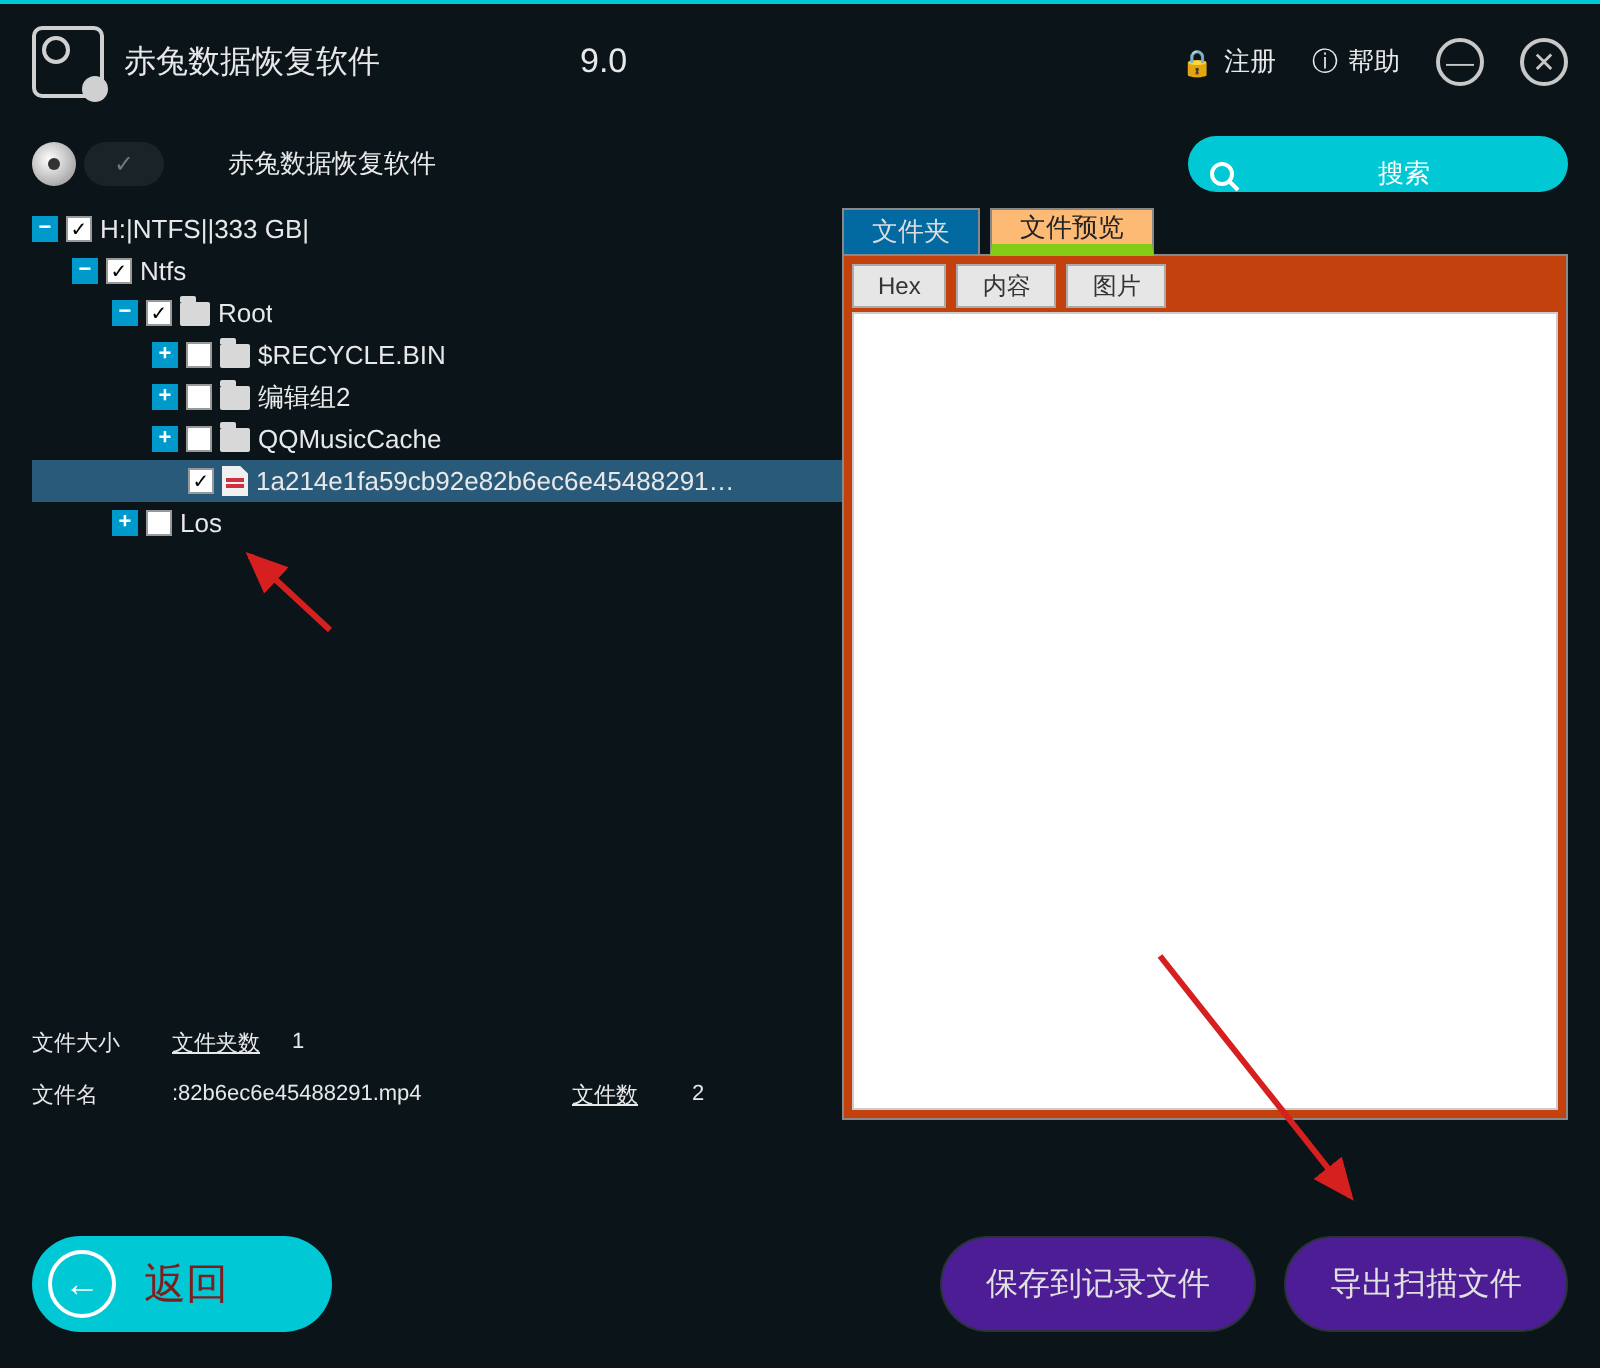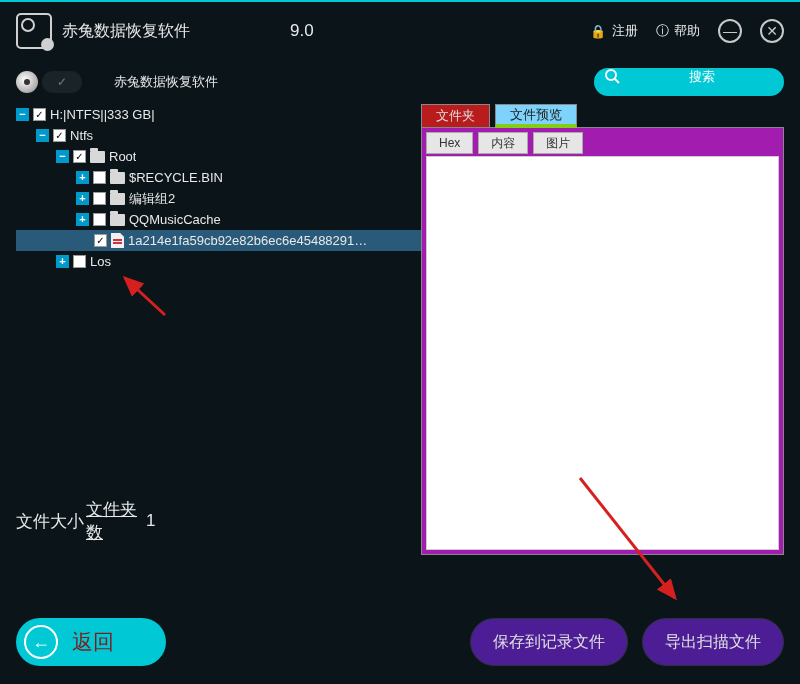--- a/index.html
+++ b/index.html
@@ -16,21 +16,21 @@
 .hdr-link { display: flex; align-items: center; gap: 5px; font-size: 13px; cursor: pointer; }
 .icon-circ { width: 24px; height: 24px; border: 2px solid #c8c8c8; border-radius: 50%; display: flex; align-items: center; justify-content: center; cursor: pointer; font-size: 14px; color: #c8c8c8; }
 
 
 .toolbar { height: 44px; display: flex; align-items: center; padding: 0 16px; gap: 12px; }
 .disc-toggle { display: flex; align-items: center; gap: 4px; }
 .disc { width: 22px; height: 22px; border-radius: 50%; background: radial-gradient(circle at 40% 40%, #fff, #888); position: relative; }
 .disc::after { content: ""; position: absolute; width: 6px; height: 6px; background: #333; border-radius: 50%; left: 8px; top: 8px; }
 .pill-dark { width: 40px; height: 22px; background: #1a2428; border-radius: 11px; display: flex; align-items: center; justify-content: center; color: #777; font-size: 12px; }
 .filter-label { font-size: 13px; margin-left: 20px; }
-.search-btn { margin-left: auto; width: 190px; height: 28px; background: #00c8d4; border-radius: 14px; display: flex; align-items: flex-start; cursor: pointer; }
+.search-btn { margin-left: auto; width: 190px; height: 28px; background: #00c8d4; border-radius: 14px; display: flex; align-items: flex-end; cursor: pointer; }
 .search-ico { width: 16px; height: 16px; margin-left: 10px; }
 .search-txt { color: #fff; font-size: 13px; margin: 0 auto; }
 
 
 .main { display: flex; padding: 0 16px; gap: 0; }
 
 
 .tree-panel { width: 405px; }
 .tree { font-size: 13px; }
 .tree-row { display: flex; align-items: center; height: 21px; gap: 4px; padding-left: 0; }
@@ -42,32 +42,32 @@
 .file-ico::after { content: ""; position: absolute; left: 2px; right: 2px; top: 6px; height: 2px; background: #d03040; box-shadow: 0 3px 0 #d03040; }
 .tree-lbl { white-space: nowrap; overflow: hidden; text-overflow: ellipsis; }
 .ind1 { padding-left: 20px; }
 .ind2 { padding-left: 40px; }
 .ind3 { padding-left: 60px; }
 .ind3b { padding-left: 78px; }
 .sel { background: #2a5a7a; }
 .sel .tree-lbl { max-width: 240px; }
 
 
-.info { margin-top: 236px; font-size: 17px; width: 405px; }
+.info { margin-top: 236px; font-size: 11px; width: 405px; }
 .info-row { display: flex; height: 26px; align-items: center; }
 .info-l1 { width: 70px; }
 .info-v1 { width: 200px; overflow: hidden; white-space: nowrap; }
 .info-l2 { width: 60px; text-decoration: underline; }
 
 
 .preview-panel { flex: 1; display: flex; flex-direction: column; }
 .tab-row { display: flex; gap: 5px; }
-.tab { height: 24px; padding: 0 14px; border: 1px solid #888; background: #b91c1c; color: #ddd; font-size: 13px; display: flex; align-items: center; cursor: pointer; }
-.tab.active { background: #7dd3fc; color: #222; border-bottom: 4px solid #84cc16; position: relative; z-index: 2; }
-.preview-box { flex: 1; background: #a21caf; border: 1px solid #888; margin-top: -1px; display: flex; flex-direction: column; min-height: 428px; }
+.tab { height: 24px; padding: 0 14px; border: 1px solid #888; background: #0369a1; color: #ddd; font-size: 13px; display: flex; align-items: center; cursor: pointer; }
+.tab.active { background: #fdba74; color: #222; border-bottom: 6px solid #84cc16; position: relative; z-index: 2; }
+.preview-box { flex: 1; background: #c2410c; border: 1px solid #888; margin-top: -1px; display: flex; flex-direction: column; min-height: 428px; }
 .sub-tabs { display: flex; gap: 5px; padding: 4px 4px 0 4px; }
 .sub-tab { height: 22px; padding: 0 12px; border: 1px solid #aaa; background: #e6e6e6; color: #333; font-size: 12px; display: flex; align-items: center; cursor: pointer; }
 .preview-content { flex: 1; border: 1px solid #ccc; margin: 2px 4px 4px 4px; background: #fff; }
 
 
 .footer { position: absolute; bottom: 0; left: 0; right: 0; height: 84px; display: flex; align-items: center; padding: 0 16px; gap: 14px; }
 .back-btn { width: 150px; height: 48px; background: #00c8d4; border-radius: 24px; display: flex; align-items: center; cursor: pointer; padding-left: 8px; gap: 14px; }
 .back-circ { width: 34px; height: 34px; border: 2px solid #fff; border-radius: 50%; display: flex; align-items: center; justify-content: center; color: #fff; font-size: 18px; }
 .back-txt { color: #7f1d1d; font-size: 21px; }
 .footer-spacer { flex: 1; }
@@ -159,20 +159,26 @@
         <span class="chk"></span>
         <span class="tree-lbl">Los</span>
       </div>
     </div>
 
     <div class="info">
       <div class="info-row">
         <span class="info-l1">文件大小</span>
         <span class="info-l2">文件夹数</span>
         <span>1</span>
+      </div>
+      <div class="info-row">
+        <span class="info-l1">文件名</span>
+        <span class="info-v1">:82b6ec6e45488291.mp4</span>
+        <span class="info-l2">文件数</span>
+        <span>2</span>
       </div>
     </div>
   </div>
 
   <div class="preview-panel">
     <div class="tab-row">
       <div class="tab">
           <span>文件夹</span>
         </div>
       <div class="tab active">

